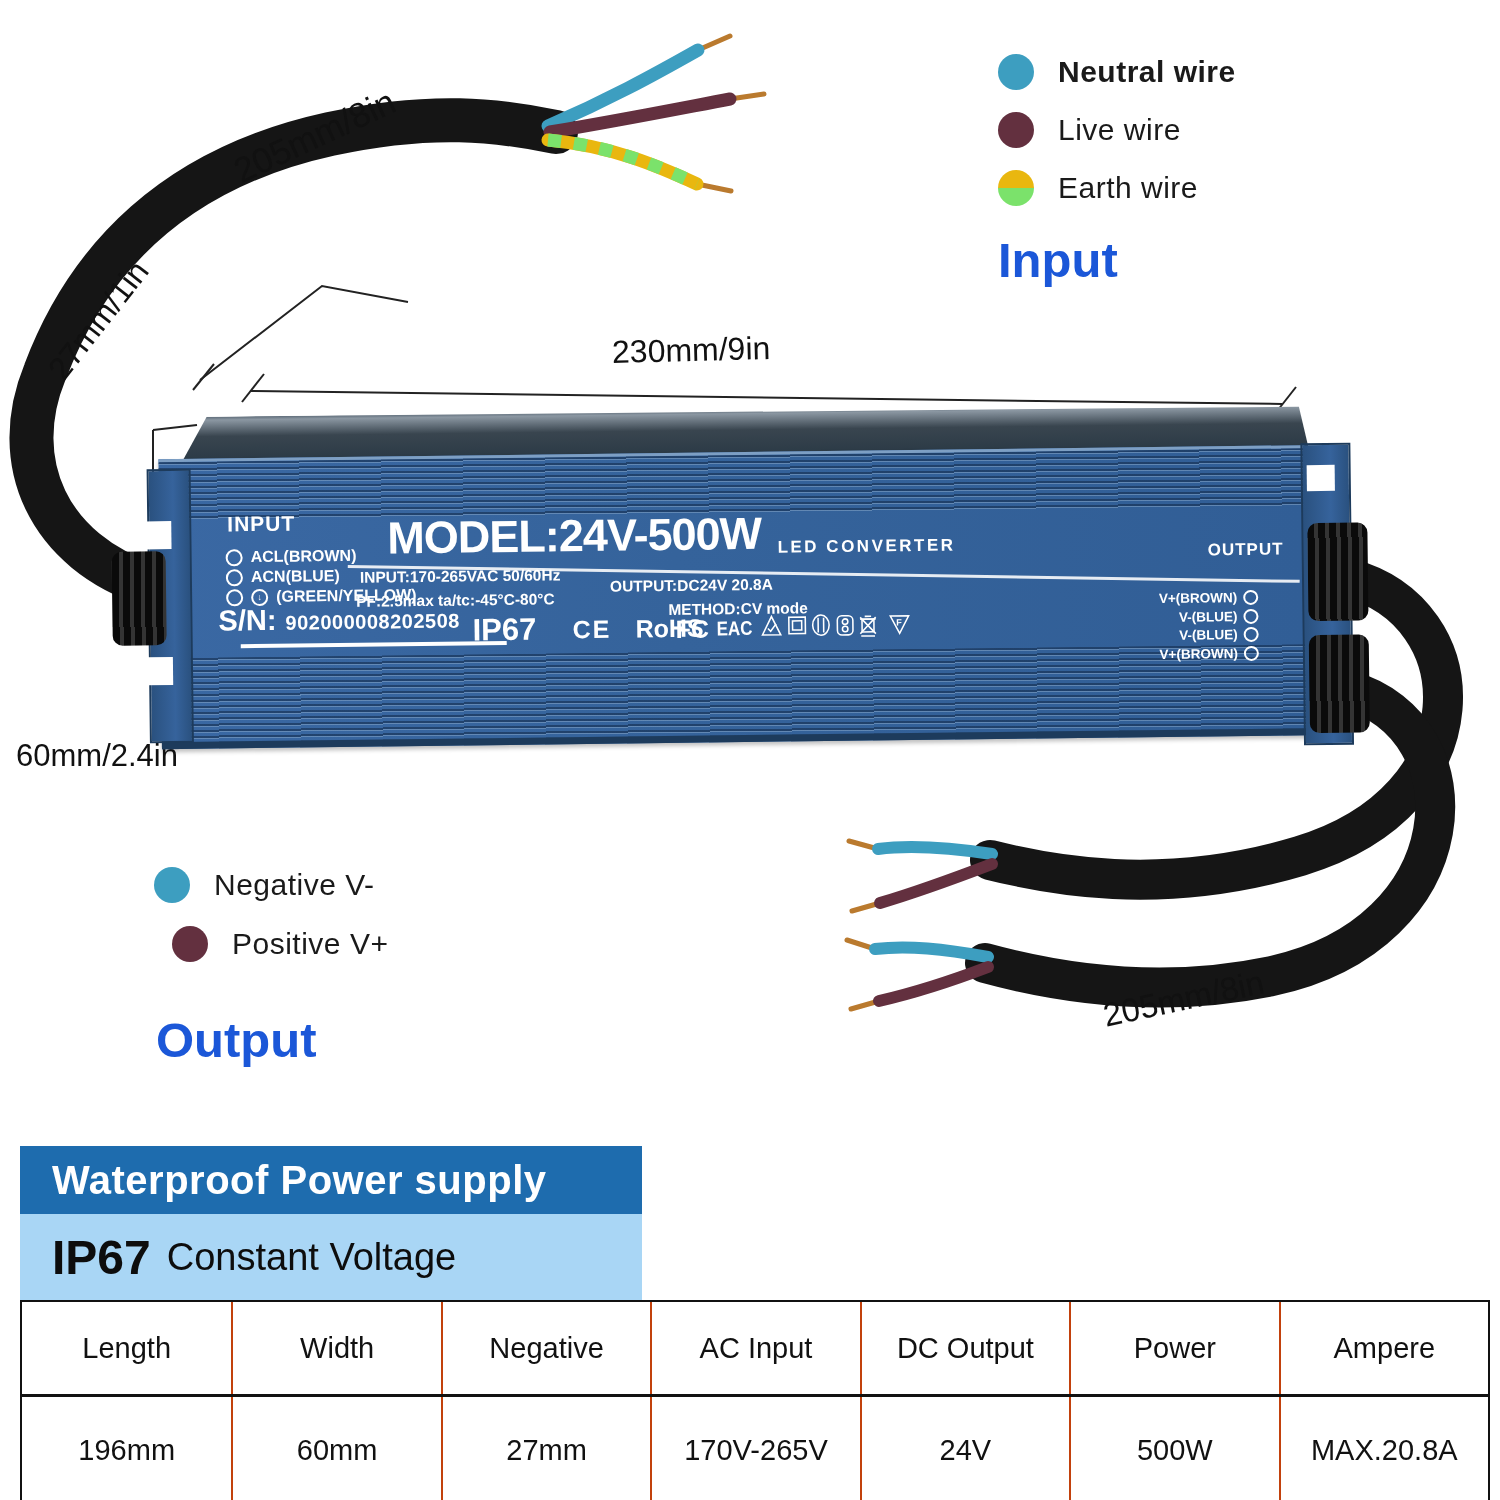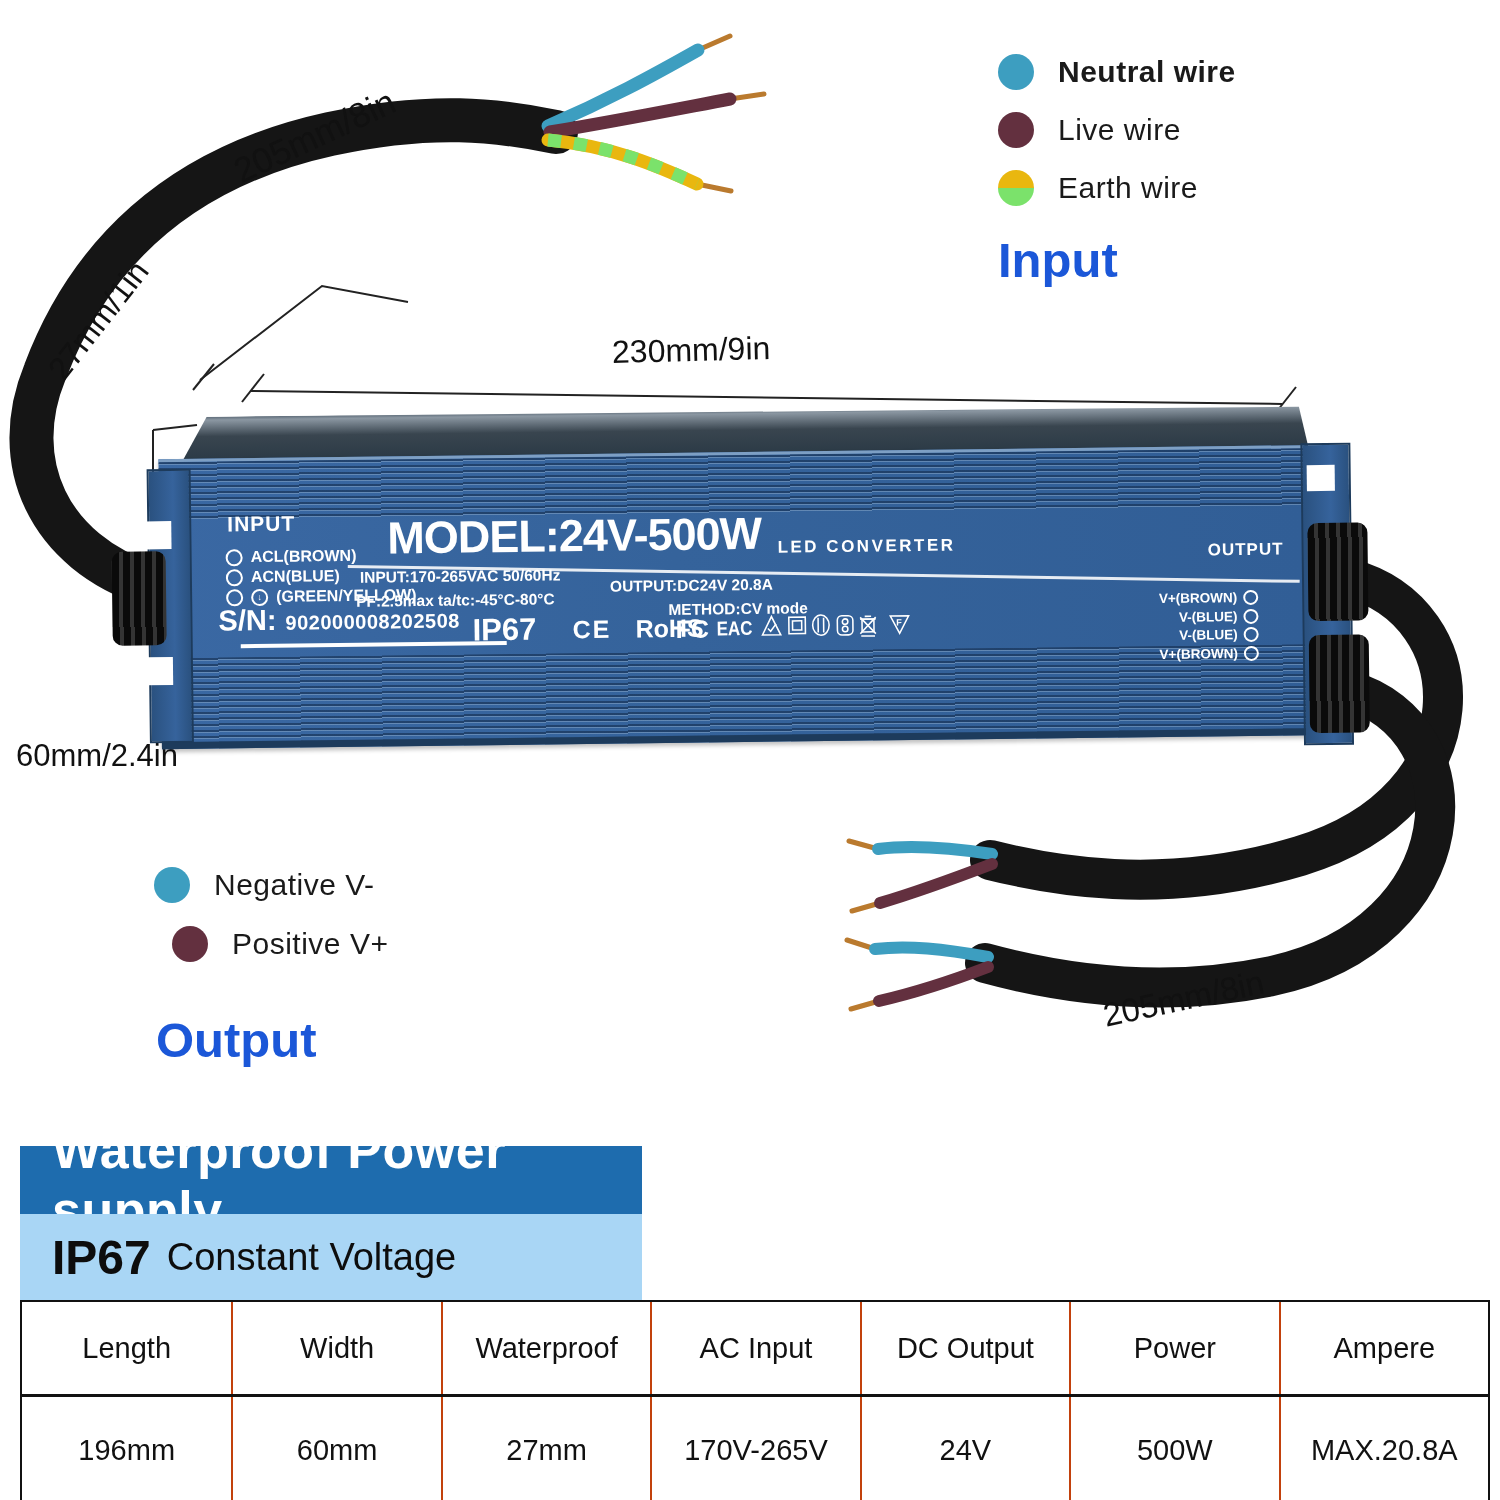--- a/index.html
+++ b/index.html
@@ -75,21 +75,21 @@
   .cert-eac{left:568px;top:211px;font-size:20px;transform:scaleX(.85);transform-origin:left;}
   .cert-icons{left:612px;top:206px;}
   .dev-output-title{left:1060px;top:140px;font-size:17px;letter-spacing:1px;}
   .opin-row{left:930px;width:180px;display:flex;align-items:center;justify-content:flex-end;
             gap:6px;font-size:13.5px;}
   .opin-row .ring{width:11px;height:11px;border-width:2px;}
 
   
   .banner-dark{left:20px;top:1146px;width:622px;height:68px;display:flex;align-items:center;
     padding-left:32px;box-sizing:border-box;}
-  .banner-dark span{color:#fff;font-weight:bold;font-size:52px;letter-spacing:.5px;}
+  .banner-dark span{color:#fff;font-weight:bold;font-size:40px;letter-spacing:.5px;}
   .banner-light{left:20px;top:1214px;width:622px;height:86px;display:flex;align-items:baseline;
     padding-left:32px;box-sizing:border-box;}
   .banner-ip{font-weight:bold;font-size:48px;color:#0d0d0d;align-self:center;}
   .banner-sub{font-size:38px;color:#0d0d0d;margin-left:16px;align-self:center;text-align:right;}
 
   
   .spec-table{left:20px;top:1300px;width:1470px;border:2px solid #111;box-sizing:border-box;}
   .trow{display:grid;grid-template-columns:repeat(7,1fr);}
   .trow.head{height:92px;border-bottom:3px solid #111;}
   .trow.vals{height:106px;}
@@ -282,21 +282,21 @@
   </div>
   <div class="abs banner-light" style="background-color: rgb(169, 214, 245);">
     <span class="banner-ip">IP67</span>
     <span class="banner-sub">Constant Voltage</span>
   </div>
 
   <div class="abs spec-table">
     <div class="trow head">
       <div class="tcell">Length</div>
       <div class="tcell">Width</div>
-      <div class="tcell">Waterproof</div>
+      <div class="tcell">Negative</div>
       <div class="tcell">AC Input</div>
       <div class="tcell">DC Output</div>
       <div class="tcell">Power</div>
       <div class="tcell">Ampere</div>
     </div>
     <div class="trow vals">
       <div class="tcell">196mm</div>
       <div class="tcell">60mm</div>
       <div class="tcell">27mm</div>
       <div class="tcell">170V-265V</div>

